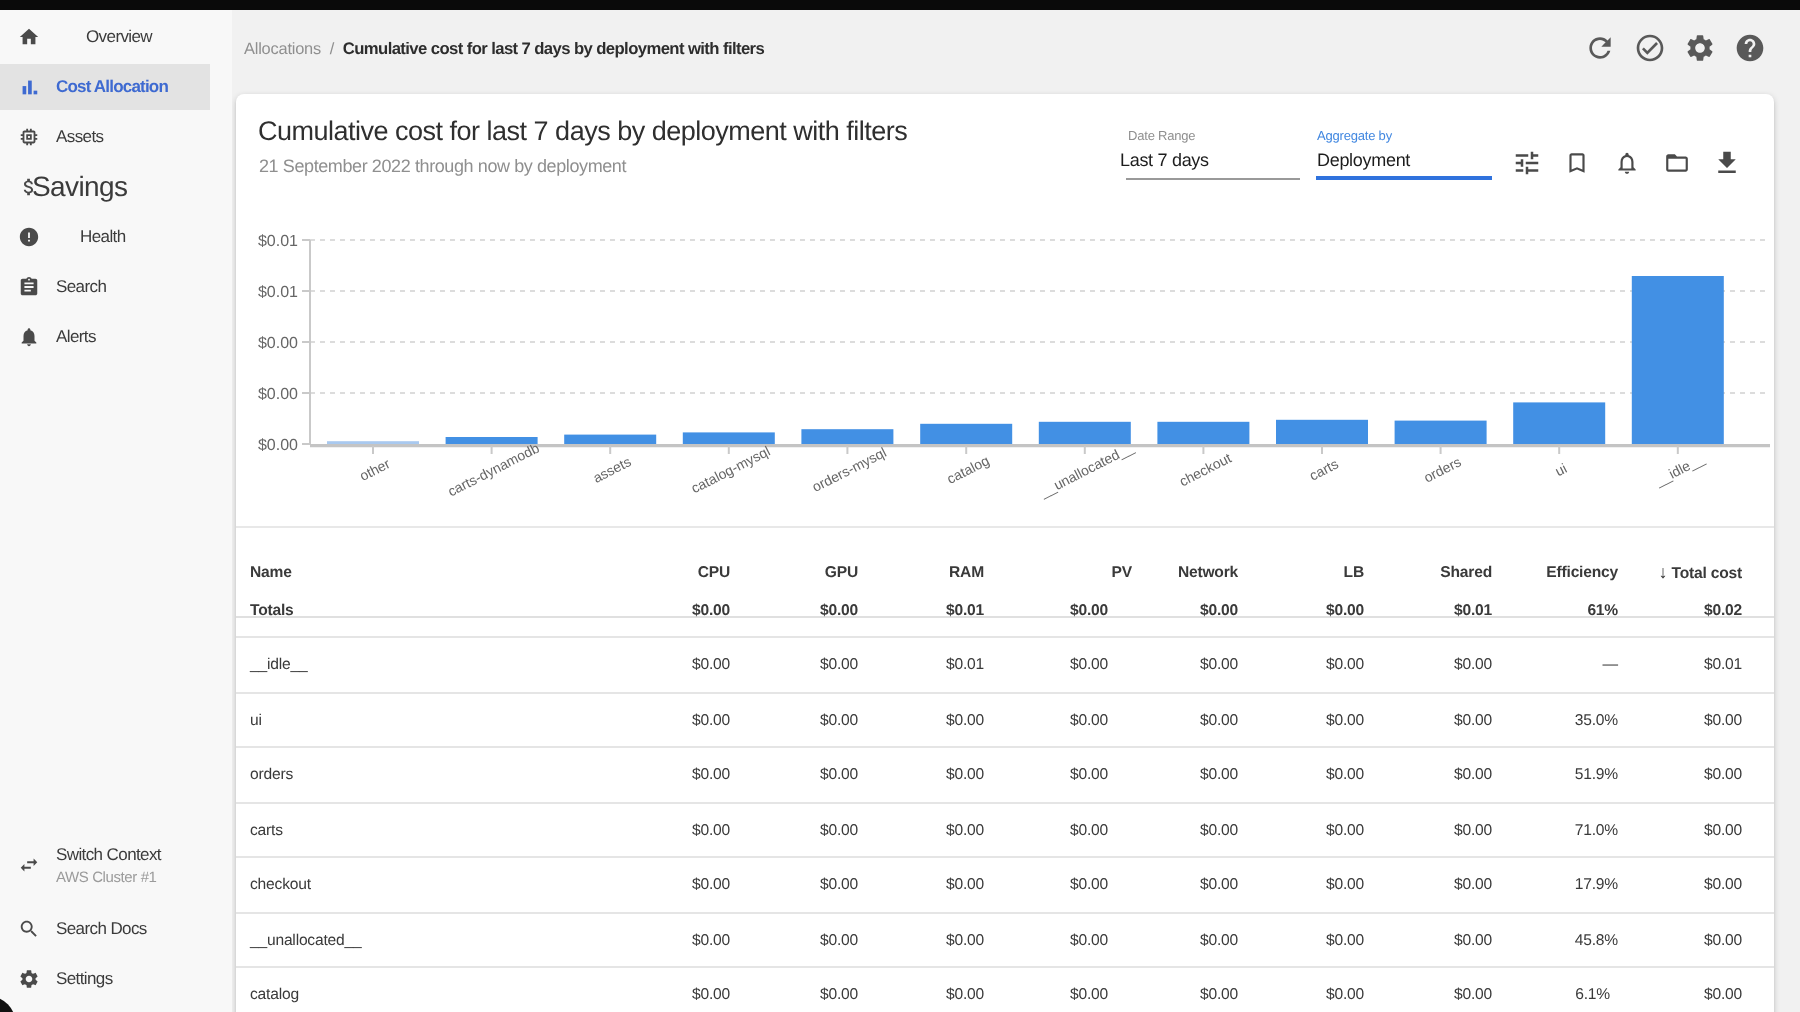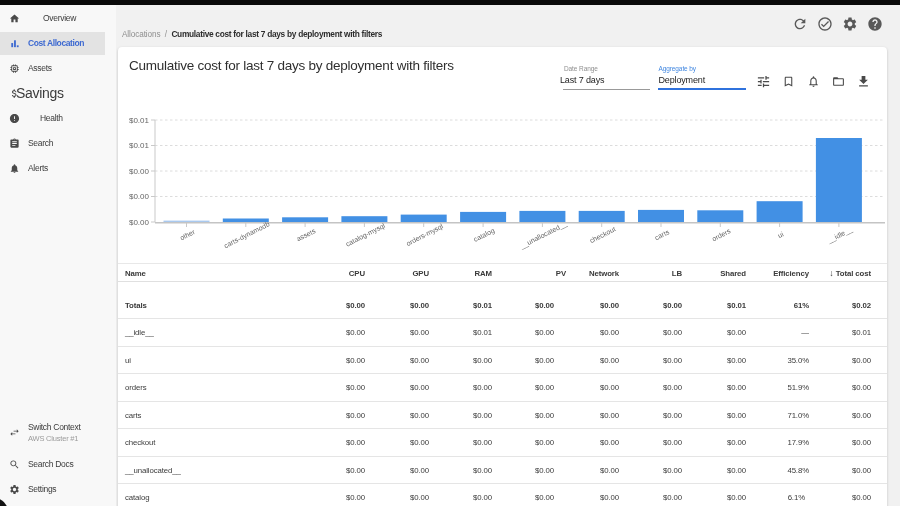--- a/index.html
+++ b/index.html
@@ -77,21 +77,21 @@
     </div>
 <div style="position:absolute;left:28px;top:453.7px;font-size:8.5px;letter-spacing:-0.3px;line-height:11px;color:#3b3b3b">Search Docs</div>
 <div style="position:absolute;left:9px;top:479.4px">
       <svg width="11" height="11" viewBox="0 0 24 24" fill="#4a4a4a" style="display:block">
         <path d="M19.14 12.94c.04-.3.06-.61.06-.94 0-.32-.02-.64-.07-.94l2.03-1.58c.18-.14.23-.41.12-.61l-1.92-3.32c-.12-.22-.37-.29-.59-.22l-2.39.96c-.5-.38-1.03-.7-1.62-.94l-.36-2.54c-.04-.24-.24-.41-.48-.41h-3.84c-.24 0-.43.17-.47.41l-.36 2.54c-.59.24-1.13.57-1.62.94l-2.39-.96c-.22-.08-.47 0-.59.22L2.74 8.87c-.12.21-.08.47.12.61l2.03 1.58c-.05.3-.09.63-.09.94s.02.64.07.94l-2.03 1.58c-.18.14-.23.41-.12.61l1.92 3.32c.12.22.37.29.59.22l2.39-.96c.5.38 1.03.7 1.62.94l.36 2.54c.05.24.24.41.48.41h3.84c.24 0 .44-.17.47-.41l.36-2.54c.59-.24 1.13-.56 1.62-.94l2.39.96c.22.08.47 0 .59-.22l1.92-3.32c.12-.22.07-.47-.12-.61l-2.01-1.58zM12 15.6c-1.98 0-3.6-1.62-3.6-3.6s1.62-3.6 3.6-3.6 3.6 1.62 3.6 3.6-1.62 3.6-3.6 3.6z"></path>
       </svg>
     </div>
 <div style="position:absolute;left:28px;top:479px;font-size:8.5px;letter-spacing:-0.3px;line-height:11px;color:#3b3b3b">Settings</div>
 </div>
 <div class="crumbbar">
-  <div style="position:absolute;left:6px;top:24px;font-size:8.2px;letter-spacing:-0.1px;line-height:11px;color:#8f8f8f">Allocations&nbsp; /&nbsp;&nbsp;<span style="color:#2d2d2d;font-weight:bold;font-size:8.35px;letter-spacing:-0.3px">Cumulative cost for last 7 days by deployment with filters</span></div>
+  <div style="position:absolute;left:6px;top:14px;font-size:8.2px;letter-spacing:-0.1px;line-height:11px;color:#8f8f8f">Allocations&nbsp; /&nbsp;&nbsp;<span style="color:#2d2d2d;font-weight:bold;font-size:8.35px;letter-spacing:-0.3px">Cumulative cost for last 7 days by deployment with filters</span></div>
 </div>
 <div style="position:absolute;left:792.0px;top:16px">
     <svg width="16" height="16" viewBox="0 0 24 24" fill="#595959" style="display:block">
       <path d="M17.65 6.35C16.2 4.9 14.21 4 12 4c-4.42 0-7.99 3.58-7.99 8s3.57 8 7.99 8c3.73 0 6.84-2.55 7.73-6h-2.08c-.82 2.33-3.04 4-5.65 4-3.31 0-6-2.69-6-6s2.69-6 6-6c1.66 0 3.14.69 4.22 1.78L13 11h7V4l-2.35 2.35z"></path>
     </svg>
   </div>
 <div style="position:absolute;left:817.0px;top:16px">
     <svg width="16" height="16" viewBox="0 0 24 24" fill="#595959" style="display:block">
       <path d="M12 2C6.48 2 2 6.48 2 12s4.48 10 10 10 10-4.48 10-10S17.52 2 12 2zm0 18c-4.41 0-8-3.59-8-8s3.59-8 8-8 8 3.59 8 8-3.59 8-8 8zm4.59-12.42L10 14.17l-2.59-2.58L6 13l4 4 8-8z"></path>
     </svg>
@@ -101,20 +101,21 @@
       <path d="M19.14 12.94c.04-.3.06-.61.06-.94 0-.32-.02-.64-.07-.94l2.03-1.58c.18-.14.23-.41.12-.61l-1.92-3.32c-.12-.22-.37-.29-.59-.22l-2.39.96c-.5-.38-1.03-.7-1.62-.94l-.36-2.54c-.04-.24-.24-.41-.48-.41h-3.84c-.24 0-.43.17-.47.41l-.36 2.54c-.59.24-1.13.57-1.62.94l-2.39-.96c-.22-.08-.47 0-.59.22L2.74 8.87c-.12.21-.08.47.12.61l2.03 1.58c-.05.3-.09.63-.09.94s.02.64.07.94l-2.03 1.58c-.18.14-.23.41-.12.61l1.92 3.32c.12.22.37.29.59.22l2.39-.96c.5.38 1.03.7 1.62.94l.36 2.54c.05.24.24.41.48.41h3.84c.24 0 .44-.17.47-.41l.36-2.54c.59-.24 1.13-.56 1.62-.94l2.39.96c.22.08.47 0 .59-.22l1.92-3.32c.12-.22.07-.47-.12-.61l-2.01-1.58zM12 15.6c-1.98 0-3.6-1.62-3.6-3.6s1.62-3.6 3.6-3.6 3.6 1.62 3.6 3.6-1.62 3.6-3.6 3.6z"></path>
     </svg>
   </div>
 <div style="position:absolute;left:867.0px;top:16px">
     <svg width="16" height="16" viewBox="0 0 24 24" fill="#595959" style="display:block">
       <path d="M12 2C6.48 2 2 6.48 2 12s4.48 10 10 10 10-4.48 10-10S17.52 2 12 2zm1 17h-2v-2h2v2zm2.07-7.75l-.9.92C13.45 12.9 13 13.5 13 15h-2v-.5c0-1.1.45-2.1 1.17-2.83l1.24-1.26c.37-.36.59-.86.59-1.41 0-1.1-.9-2-2-2s-2 .9-2 2H8c0-2.21 1.79-4 4-4s4 1.79 4 4c0 .88-.36 1.68-.93 2.25z"></path>
     </svg>
   </div>
 <div class="card">
   <div style="position:absolute;left:11px;top:10px;font-size:13.5px;letter-spacing:-0.25px;line-height:17px;color:#2f2f2f">Cumulative cost for last 7 days by deployment with filters</div>
+  <div style="position:absolute;left:11.5px;top:30px;font-size:9px;letter-spacing:-0.2px;line-height:12px;color:#8f8f8f">21 September 2022 through now by deployment</div>
 
   <div style="position:absolute;left:446px;top:17.5px;font-size:6.5px;letter-spacing:-0.1px;color:#8f8f8f">Date Range</div>
   <div style="position:absolute;left:442px;top:27.5px;font-size:9px;letter-spacing:-0.15px;color:#1d1d1d">Last 7 days</div>
   <div style="position:absolute;left:445px;top:42px;width:87px;border-bottom:1px solid #999"></div>
 
   <div style="position:absolute;left:540.5px;top:17.5px;font-size:6.5px;letter-spacing:-0.1px;color:#4187e0">Aggregate by</div>
   <div style="position:absolute;left:540.5px;top:27.5px;font-size:9px;letter-spacing:-0.15px;color:#1d1d1d">Deployment</div>
   <div style="position:absolute;left:540px;top:41px;width:88px;border-bottom:2px solid #2f72dd"></div>
 
 <div style="position:absolute;left:637.5px;top:26.5px">
@@ -193,21 +194,21 @@
 <text transform="translate(545.0,190.0) rotate(-27)" font-size="7" fill="#666" text-anchor="middle" font-family="Liberation Sans, sans-serif">carts</text>
 <line x1="602.3" y1="176.0" x2="602.3" y2="180.0" stroke="#c9c9c9" stroke-width="1"></line>
 <text transform="translate(604.3,190.0) rotate(-27)" font-size="7" fill="#666" text-anchor="middle" font-family="Liberation Sans, sans-serif">orders</text>
 <line x1="661.6" y1="176.0" x2="661.6" y2="180.0" stroke="#c9c9c9" stroke-width="1"></line>
 <text transform="translate(663.6,190.0) rotate(-27)" font-size="7" fill="#666" text-anchor="middle" font-family="Liberation Sans, sans-serif">ui</text>
 <line x1="720.9" y1="176.0" x2="720.9" y2="180.0" stroke="#c9c9c9" stroke-width="1"></line>
 <text transform="translate(722.9,190.0) rotate(-27)" font-size="7" fill="#666" text-anchor="middle" font-family="Liberation Sans, sans-serif">__idle__</text>
 </svg>
   </div>
 
-<div class="thead" style="top:216px;height:19px">
+<div class="thead" style="top:216px;height:46px">
 <span class="tc th" style="left:7px">Name</span>
 <span class="tc th" style="right:522px">CPU</span>
 <span class="tc th" style="right:458px">GPU</span>
 <span class="tc th" style="right:395px">RAM</span>
 <span class="tc th" style="right:321px">PV</span>
 <span class="tc th" style="right:268px">Network</span>
 <span class="tc th" style="right:205px">LB</span>
 <span class="tc th" style="right:141px">Shared</span>
 <span class="tc th" style="right:78px">Efficiency</span>
 <span class="tc th" style="right:16px"><span style="font-size:9px">↓</span> Total cost</span>

